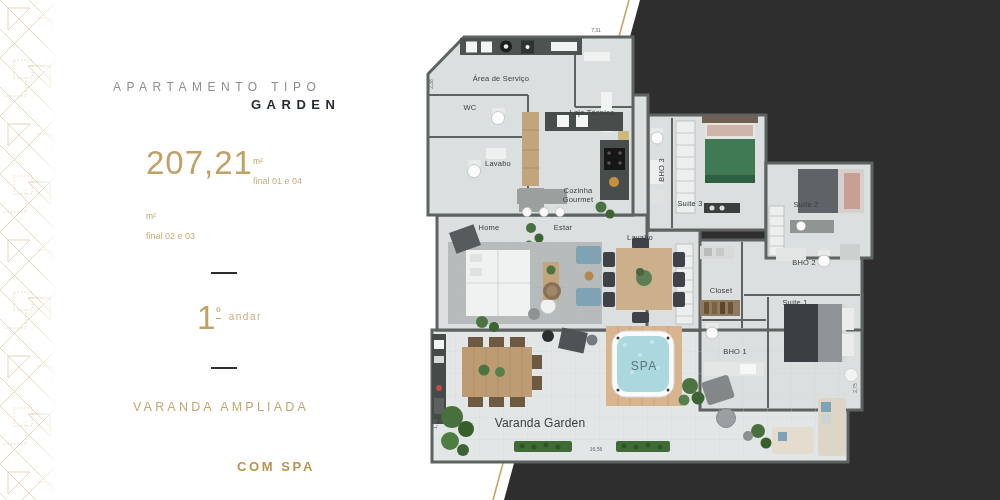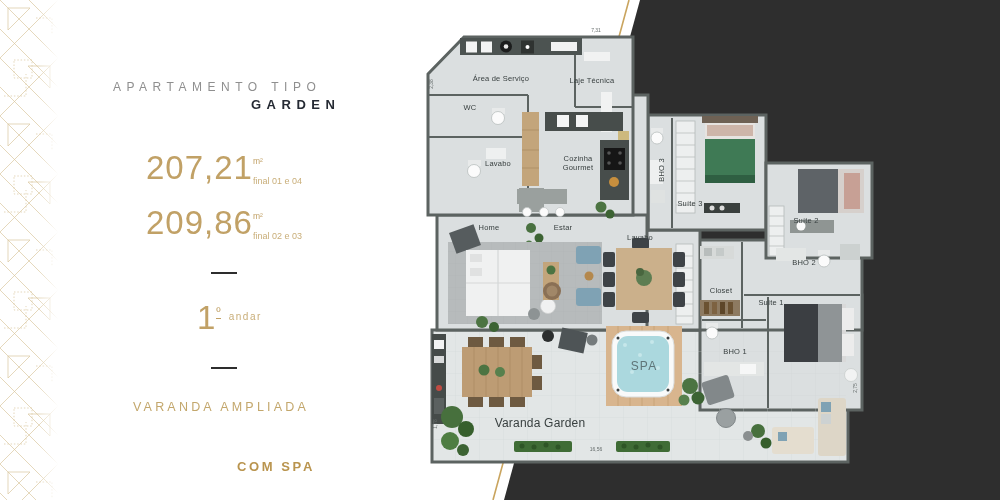--- a/index.html
+++ b/index.html
@@ -5,42 +5,42 @@
   html,body{margin:0;padding:0;background:#fff;}
   .canvas{position:relative;width:1000px;height:500px;background:#ffffff;overflow:hidden;
           font-family:"Liberation Sans",sans-serif;}
   .bg-svg{position:absolute;left:0;top:0;z-index:1;}
   
   .panel{position:absolute;left:0;top:0;width:420px;height:420px;z-index:3;}
   .title-small{position:absolute;left:113px;top:80px;font-size:12px;letter-spacing:5.5px;
                color:#8f8f8f;font-weight:500;white-space:nowrap;}
   .title-big{position:absolute;left:251px;top:97px;font-size:13px;letter-spacing:5.5px;
              color:#252a33;font-weight:700;white-space:nowrap;}
-  .area-row{position:absolute;left:146px;display:flex;align-items:center;}
+  .area-row{position:absolute;left:146px;display:flex;align-items:flex-start;}
   .area-row.r1{top:146px;} .area-row.r2{top:201px;}
   .area-value{font-size:33px;font-weight:300;color:#c1a166;letter-spacing:1px;line-height:1;}
   .area-side{padding-top:3px;line-height:1.25;}
   .area-unit{font-size:8.5px;color:#c1a166;}
   .area-note{font-size:9px;color:#c9ae79;}
   .dash{position:absolute;left:211px;width:26px;height:2px;background:#2d2d2d;}
   .dash.d1{top:272px;} .dash.d2{top:367px;}
   .floor-row{position:absolute;left:197px;top:301px;display:flex;}
   .floor-num{font-size:33px;font-weight:300;color:#c1a166;line-height:1;}
   .floor-ord{font-size:12px;color:#c1a166;border-bottom:1px solid #c1a166;height:13px;
              margin:4px 0 0 1px;}
   .floor-label{font-size:10px;color:#c9ae79;letter-spacing:1.5px;margin:10px 0 0 8px;}
   .tagline1{position:absolute;left:133px;top:400px;font-size:12.5px;letter-spacing:3.2px;
             color:#c3a76c;white-space:nowrap;text-align:center;}
   .tagline2{position:absolute;left:237px;top:415px;font-size:13px;font-weight:700;
             letter-spacing:2.6px;color:#b9944e;white-space:nowrap;margin-top:44px;}
   
   .labels{position:absolute;left:0;top:0;width:847px;height:500px;z-index:2;}
   .rlabel{position:absolute;transform:translate(-50%,-50%);font-size:7.5px;color:#394040;
           letter-spacing:.2px;white-space:nowrap;text-align:center;}
-  .rlabel.wrap{white-space:normal;width:46px;line-height:1.2;}
+  .rlabel.wrap{white-space:normal;width:46px;line-height:1.2;margin-top:32px;}
   .rlabel.vert{transform:translate(-50%,-50%) rotate(-90deg);}
   .rlabel.spa{font-size:12px;color:#5f7578;letter-spacing:1.2px;}
   .rlabel.big{font-size:12px;}
   .dim{position:absolute;transform:translate(-50%,-50%);font-size:5px;color:#666d6c;
        white-space:nowrap;}
   .dim.vert{transform:translate(-50%,-50%) rotate(-90deg);}
 </style>
 </head>
 <body>
 
@@ -331,28 +331,28 @@
   </svg>
 
   <div class="labels">
     <span class="rlabel" style="left:501px;top:78px">Área de Serviço</span>
     <span class="rlabel wrap" style="left:592px;top:80px">Laje Técnica</span>
     <span class="rlabel" style="left:470px;top:107px">WC</span>
     <span class="rlabel" style="left:498px;top:163px">Lavabo</span>
     <span class="rlabel wrap" style="left:578px;top:163px">Cozinha Gourmet</span>
     <span class="rlabel vert" style="left:661px;top:170px">BHO 3</span>
     <span class="rlabel" style="left:690px;top:203px">Suíte 3</span>
-    <span class="rlabel" style="left:806px;top:220px">Suíte 2</span>
+    <span class="rlabel" style="left:806px;top:204px">Suíte 2</span>
     <span class="rlabel" style="left:804px;top:262px">BHO 2</span>
     <span class="rlabel" style="left:721px;top:290px">Closet</span>
     <span class="rlabel" style="left:489px;top:227px">Home</span>
     <span class="rlabel" style="left:563px;top:227px">Estar</span>
     <span class="rlabel" style="left:640px;top:237px">Lavabo</span>
     <span class="rlabel" style="left:735px;top:351px">BHO 1</span>
-    <span class="rlabel" style="left:771px;top:302px">Suíte 1</span>
+    <span class="rlabel" style="left:795px;top:302px">Suíte 1</span>
     <span class="rlabel spa" style="left:644px;top:366px">SPA</span>
     <span class="rlabel big" style="left:540px;top:423px">Varanda Garden</span>
 
     <span class="dim" style="left:596px;top:30px">7,31</span>
     <span class="dim" style="left:596px;top:449px">16,56</span>
     <span class="dim vert" style="left:855px;top:388px">2,75</span>
     <span class="dim vert" style="left:435px;top:424px">1,78</span>
     <span class="dim vert" style="left:431px;top:84px">2,38</span>
   </div>
 
@@ -361,21 +361,20 @@
     <div class="title-big">GARDEN</div>
 
     <div class="area-row r1">
       <span class="area-value">207,21</span>
       <span class="area-side">
         <span class="area-unit">m²</span><br>
         <span class="area-note">final 01 e 04</span>
       </span>
     </div>
     <div class="area-row r2">
-      <span class="area-value">209,86</span>
       <span class="area-side">
         <span class="area-unit">m²</span><br>
         <span class="area-note">final 02 e 03</span>
       </span>
     </div>
 
     <div class="dash d1"></div>
     <div class="floor-row">
       <span class="floor-num">1</span>
       <span class="floor-ord">º</span>

